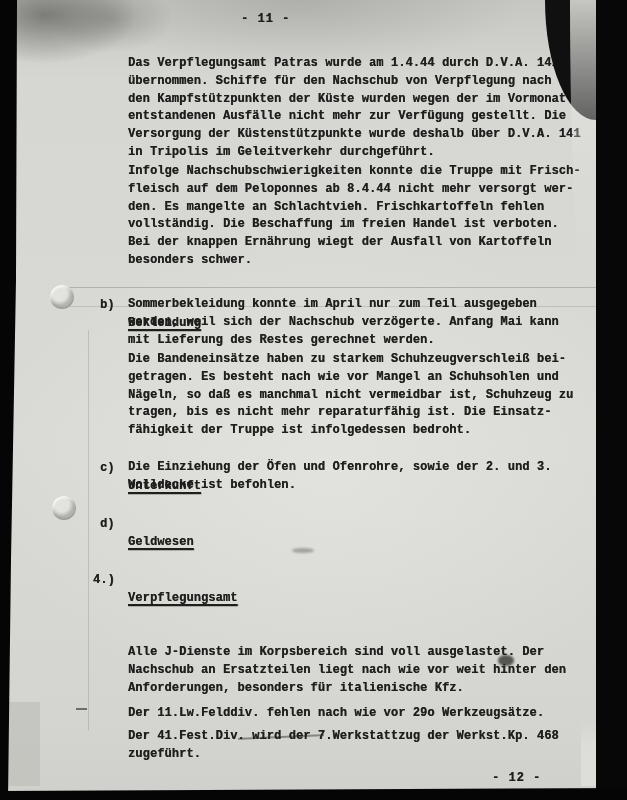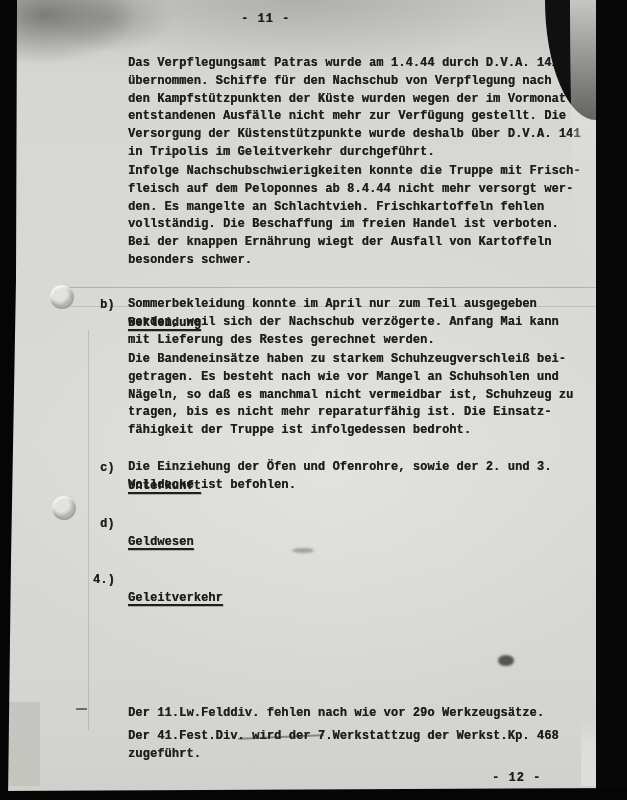--- a/index.html
+++ b/index.html
@@ -133,22 +133,25 @@
   <div class="tw block" style="top:459px;">Die Einziehung der Öfen und Ofenrohre, sowie der 2. und 3.
 Wolldecke ist befohlen.</div>
 
   <div class="tw heading" style="top:498px;">
     <span class="sec-label">d)</span>
     <span class="sec-title">Geldwesen</span>
   </div>
 
   <div class="tw heading" style="top:554px;">
     <span class="sec-label-num">4.)</span>
-    <span class="sec-title">Geleitverkehr</span>
+    <span class="sec-title">Verpflegungsamt</span>
   </div>
+  <div class="tw block" style="top:644px;">Alle J-Dienste im Korpsbereich sind voll ausgelastet. Der
+Nachschub an Ersatzteilen liegt nach wie vor weit hinter den
+Anforderungen, besonders für italienische Kfz.</div>
   <div class="tw block" style="top:705px;">Der 11.Lw.Felddiv. fehlen nach wie vor 29o Werkzeugsätze.</div>
   <div class="tw block" style="top:728px;">Der 41.Fest.Div. wird der 7.Werkstattzug der Werkst.Kp. 468
 zugeführt.</div>
 
   <div class="tw page-num" style="left:492px; top:770px;">- 12 -</div>
 
   <div class="underlying-sheet"></div>
   <div class="edge-left"></div>
   <div class="corner-curl"></div>
   <div class="curl-highlight"></div>

